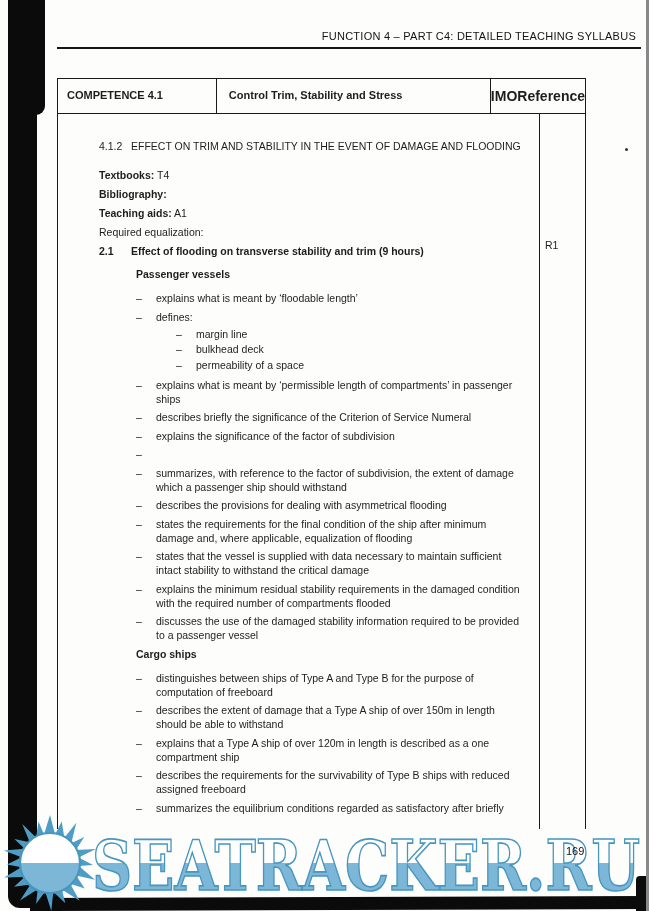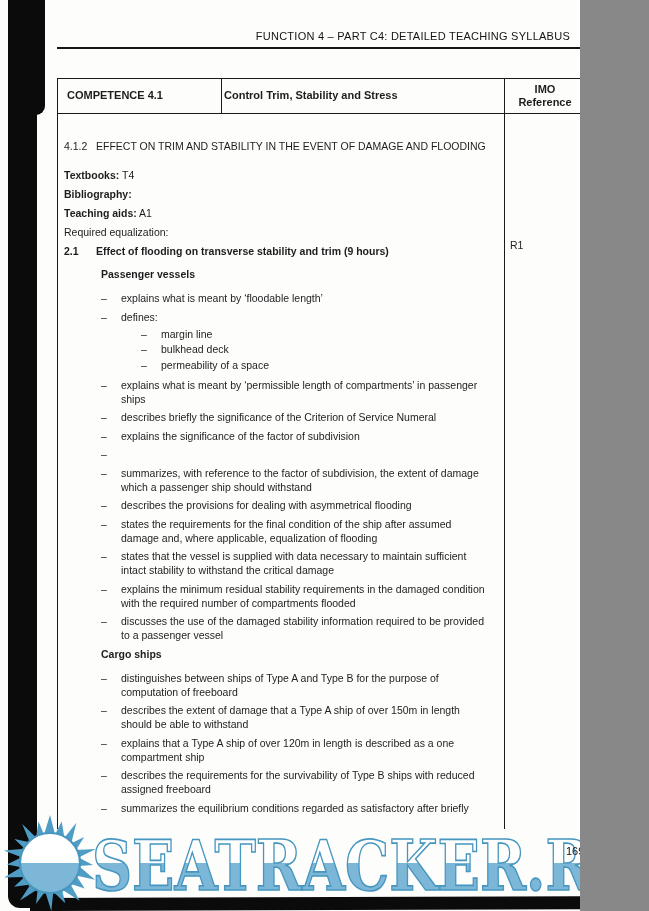--- a/index.html
+++ b/index.html
@@ -1,37 +1,37 @@
 <!DOCTYPE html>
 <html><head>
 <meta charset="utf-8">
 <style>
   html,body{margin:0;padding:0;background:#888;}
   #page{
-    position:relative; width:580px; height:911px; overflow:hidden;
+    position:relative; width:646px; height:911px; overflow:hidden;
     background:#fdfdfc; font-family:"Liberation Sans", sans-serif; color:#1d1d1d;
   }
   
   .page-header{
     position:absolute; top:30px; right:10px; font-size:11px; letter-spacing:.25px;
     color:#141414; white-space:nowrap;
   }
   .header-rule{position:absolute; left:57px; top:47px; width:584px; height:2.2px; background:#161616;}
   
   .syllabus-table{
     position:absolute; left:57px; top:78px; width:529px;
     border:1.6px solid #1a1a1a; border-bottom:none; box-sizing:border-box;
   }
   .thead{display:flex; border-bottom:1.6px solid #1a1a1a; height:35px; box-sizing:border-box;}
   .th{font-weight:bold; font-size:11px; box-sizing:border-box;}
   .th1{width:163px; padding:10px 0 0 9px;}
-  .th2{width:283px; border-left:1.6px solid #1a1a1a; padding:10px 0 0 2px;}
-  .th3{flex:1; border-left:1.6px solid #1a1a1a; display:flex; flex-direction:column;
-       align-items:center; justify-content:center; font-size:11px; line-height:13px; text-align:right;}
-  .tbody{display:flex; align-items:stretch;}
+  .th2{width:283px; border-left:1.6px solid #1a1a1a; padding:10px 0 0 12px;}
+  .th3{flex:1; border-left:1.6px solid #1a1a1a; display:flex; 
+       align-items:center; justify-content:center; font-size:14px; line-height:13px; text-align:right;}
+  .tbody{display:flex; align-items:stretch;margin-left:35px;}
   .main-cell{
     width:447px; box-sizing:border-box; border-right:1.6px solid #1a1a1a;
     padding:25px 8px 10px 6px; font-size:10.5px; line-height:14px;
   }
   .ref-cell{flex:1; padding:125px 0 0 5px; font-size:10.5px;}
   .b{font-weight:bold;}
   .section-row{display:flex; margin-bottom:15px;}
   .num{width:32px; flex:none;}
   .meta-line{margin-bottom:5px;}
   .topic-row{display:flex; font-weight:bold; margin:1px 0 9px 0;}
@@ -129,21 +129,21 @@
               <span class="dash">–</span>
               <span><span class="itext">summarizes, with reference to the factor of subdivision, the extent of damage
 which a passenger ship should withstand</span></span>
             </div>
             <div class="item">
               <span class="dash">–</span>
               <span><span class="itext">describes the provisions for dealing with asymmetrical flooding</span></span>
             </div>
             <div class="item">
               <span class="dash">–</span>
-              <span><span class="itext">states the requirements for the final condition of the ship after assumed
+              <span><span class="itext">states the requirements for the final condition of the ship after minimum
 damage and, where applicable, equalization of flooding</span></span>
             </div>
             <div class="item">
               <span class="dash">–</span>
               <span><span class="itext">states that the vessel is supplied with data necessary to maintain sufficient
 intact stability to withstand the critical damage</span></span>
             </div>
             <div class="item">
               <span class="dash">–</span>
               <span><span class="itext">explains the minimum residual stability requirements in the damaged condition

